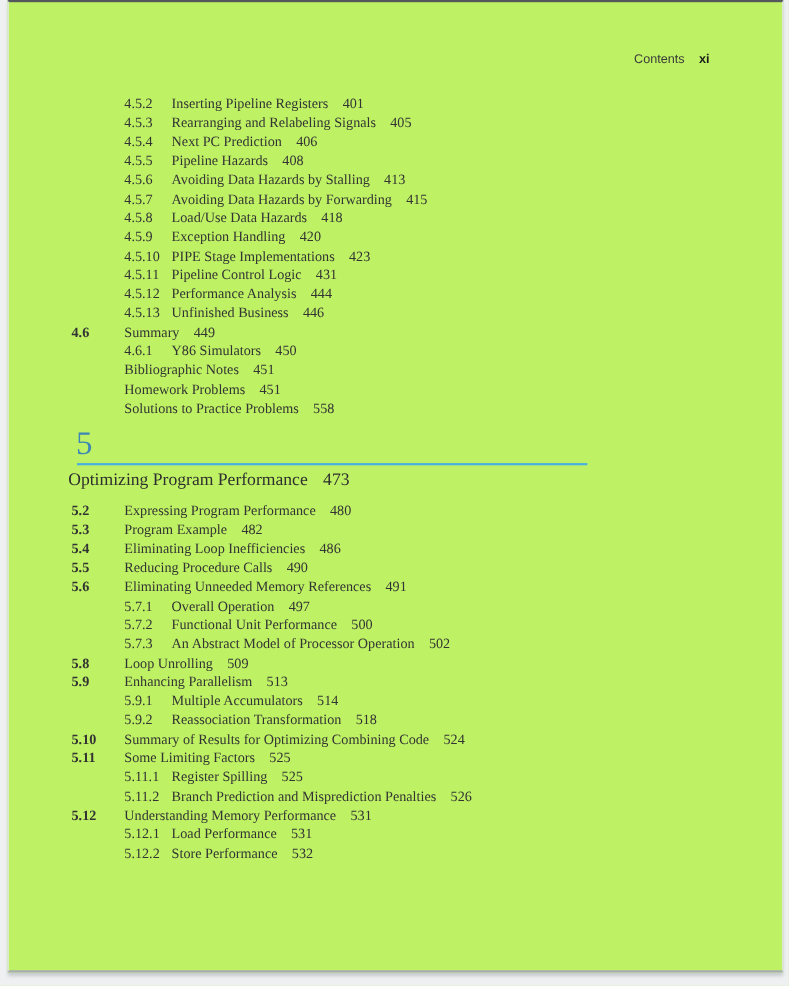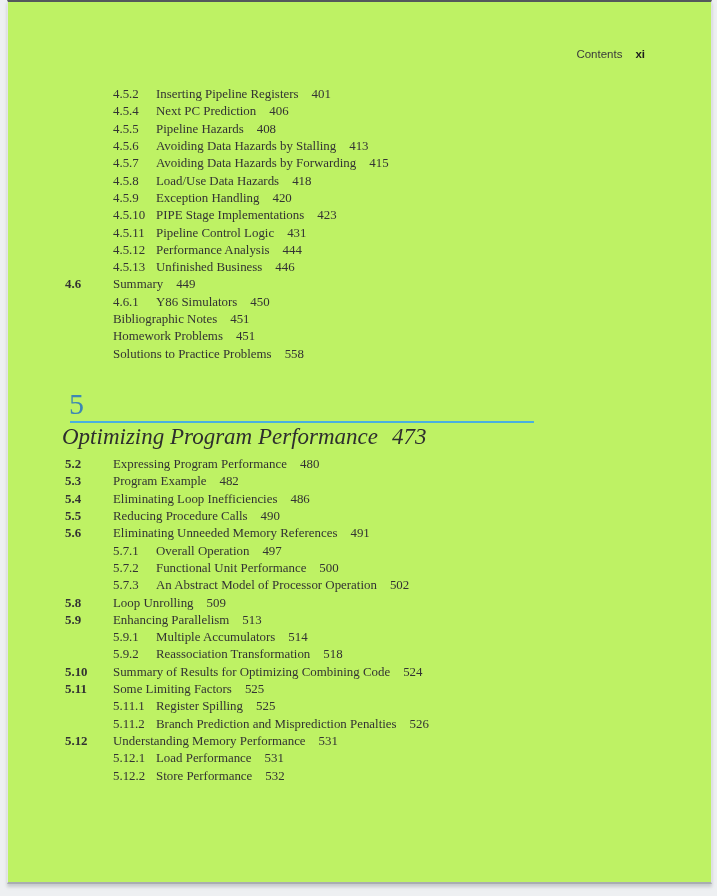--- a/index.html
+++ b/index.html
@@ -71,43 +71,45 @@
     left: 62px;
     top: 419px;
     width: 464px;
     height: 2px;
     background: #49b0e0;
   }
   .ch-title {
     position: absolute;
     left: 54px;
     top: 423px;
-    font-size: 23px;
+    font-size: 16px;
     line-height: 24px;
     color: #2e2e2e;
     white-space: nowrap;
-    font-style: italic;
   }
   .ch-page { margin-left: 14px; }
 </style>
 </head>
 <body>
 
 <div class="page">
 
   <div class="running-header">
     <span>Contents</span><span class="folio">xi</span>
   </div>
 
   <div class="toc ch4">
 
       <div class="toc-row lv-sub">
         <span class="toc-num">4.5.2</span><span class="toc-title">Inserting Pipeline Registers</span><span class="toc-page">401</span>
       </div>
 
+      <div class="toc-row lv-sub">
+        <span class="toc-num">4.5.3</span><span class="toc-title">Rearranging and Relabeling Signals</span><span class="toc-page">405</span>
+      </div>
 
       <div class="toc-row lv-sub">
         <span class="toc-num">4.5.4</span><span class="toc-title">Next PC Prediction</span><span class="toc-page">406</span>
       </div>
 
       <div class="toc-row lv-sub">
         <span class="toc-num">4.5.5</span><span class="toc-title">Pipeline Hazards</span><span class="toc-page">408</span>
       </div>
 
       <div class="toc-row lv-sub">

